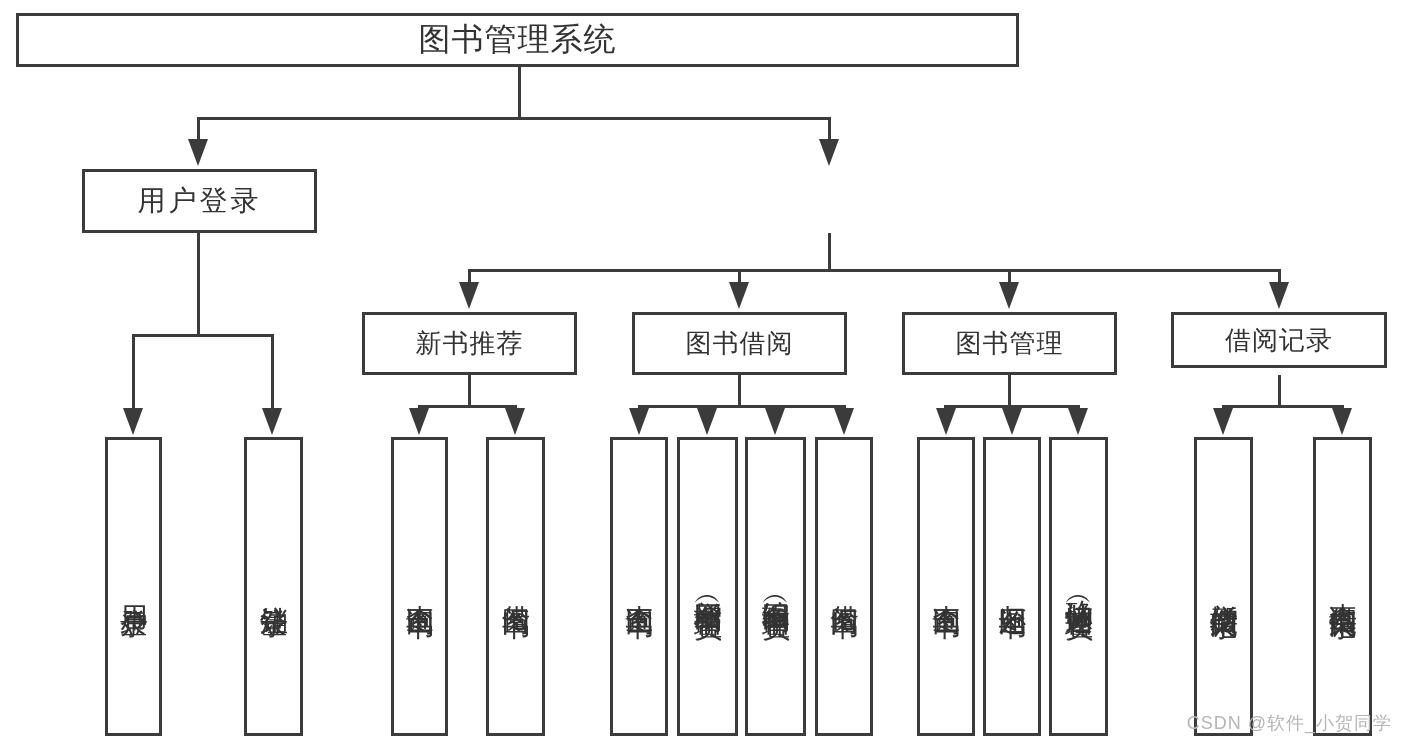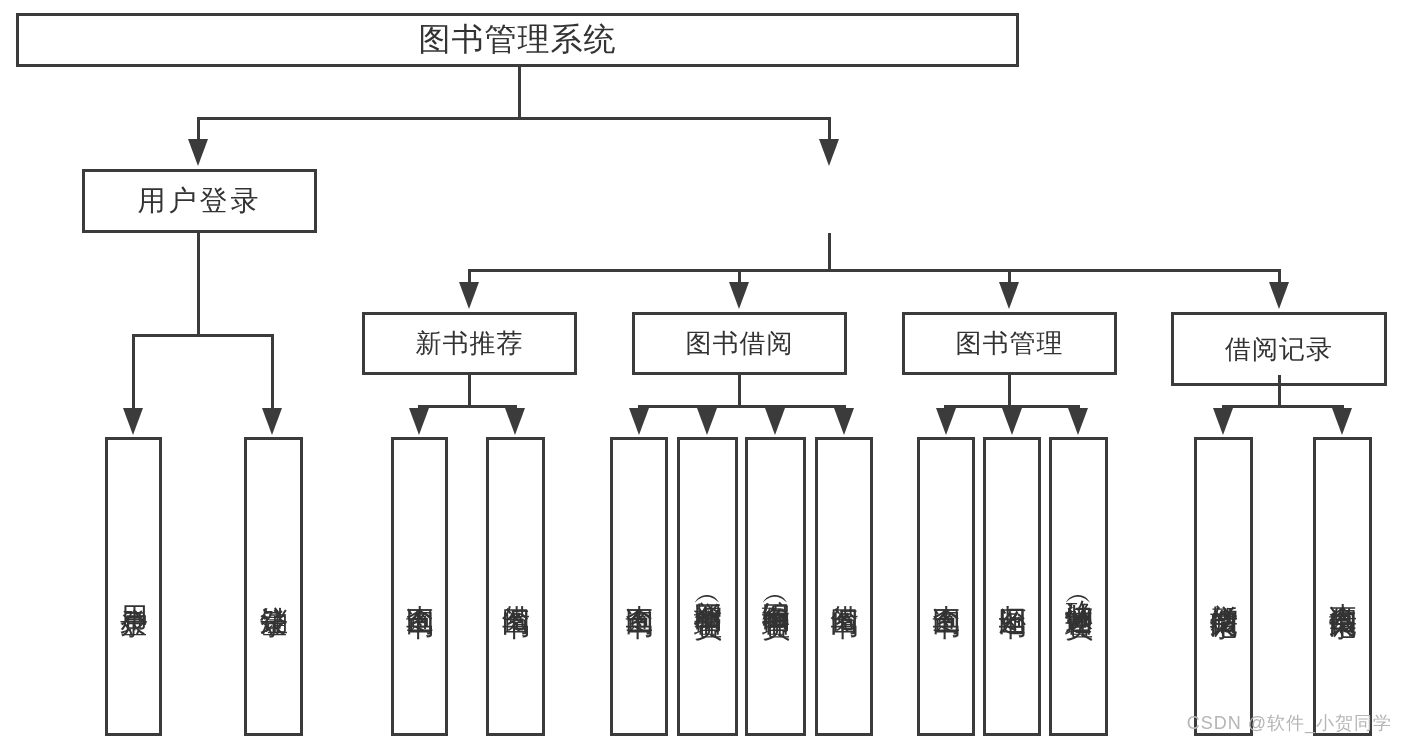--- a/index.html
+++ b/index.html
@@ -73,21 +73,21 @@
 
   <div class="box l3-box" style="left:632px;top:312px;width:215px;height:63px;">
     <span>图书借阅</span>
   </div>
   <div class="box l3-box" style="left:362px;top:312px;width:215px;height:63px;">
     <span>新书推荐</span>
   </div>
   <div class="box l3-box" style="left:902px;top:312px;width:215px;height:63px;">
     <span>图书管理</span>
   </div>
-  <div class="box l3-box" style="left:1171px;top:312px;width:216px;height:74px;">
+  <div class="box l3-box" style="left:1171px;top:312px;width:216px;height:56px;">
     <span>借阅记录</span>
   </div>
 
   <div class="vline" style="left:468px;top:375px;height:33px;"></div>
   <div class="hline" style="left:418px;top:405px;width:99px;"></div>
   <div class="arrow" style="left:409px;top:408px;"></div>
   <div class="arrow" style="left:505px;top:408px;"></div>
 
   <div class="vline" style="left:738px;top:375px;height:33px;"></div>
   <div class="hline" style="left:638px;top:405px;width:208px;"></div>

